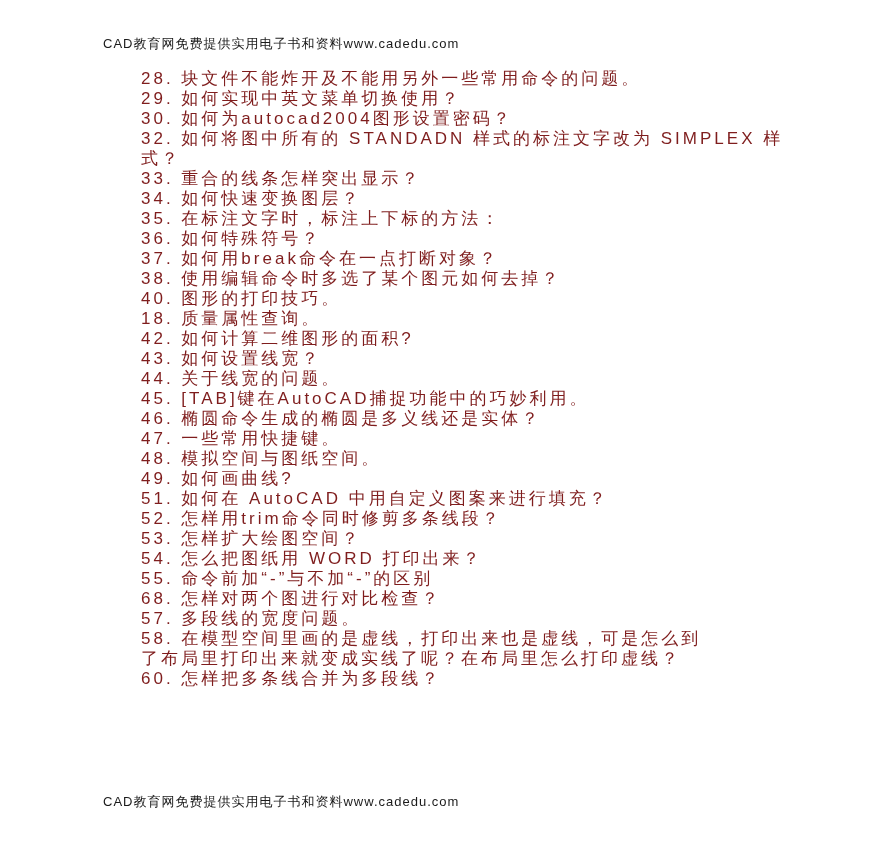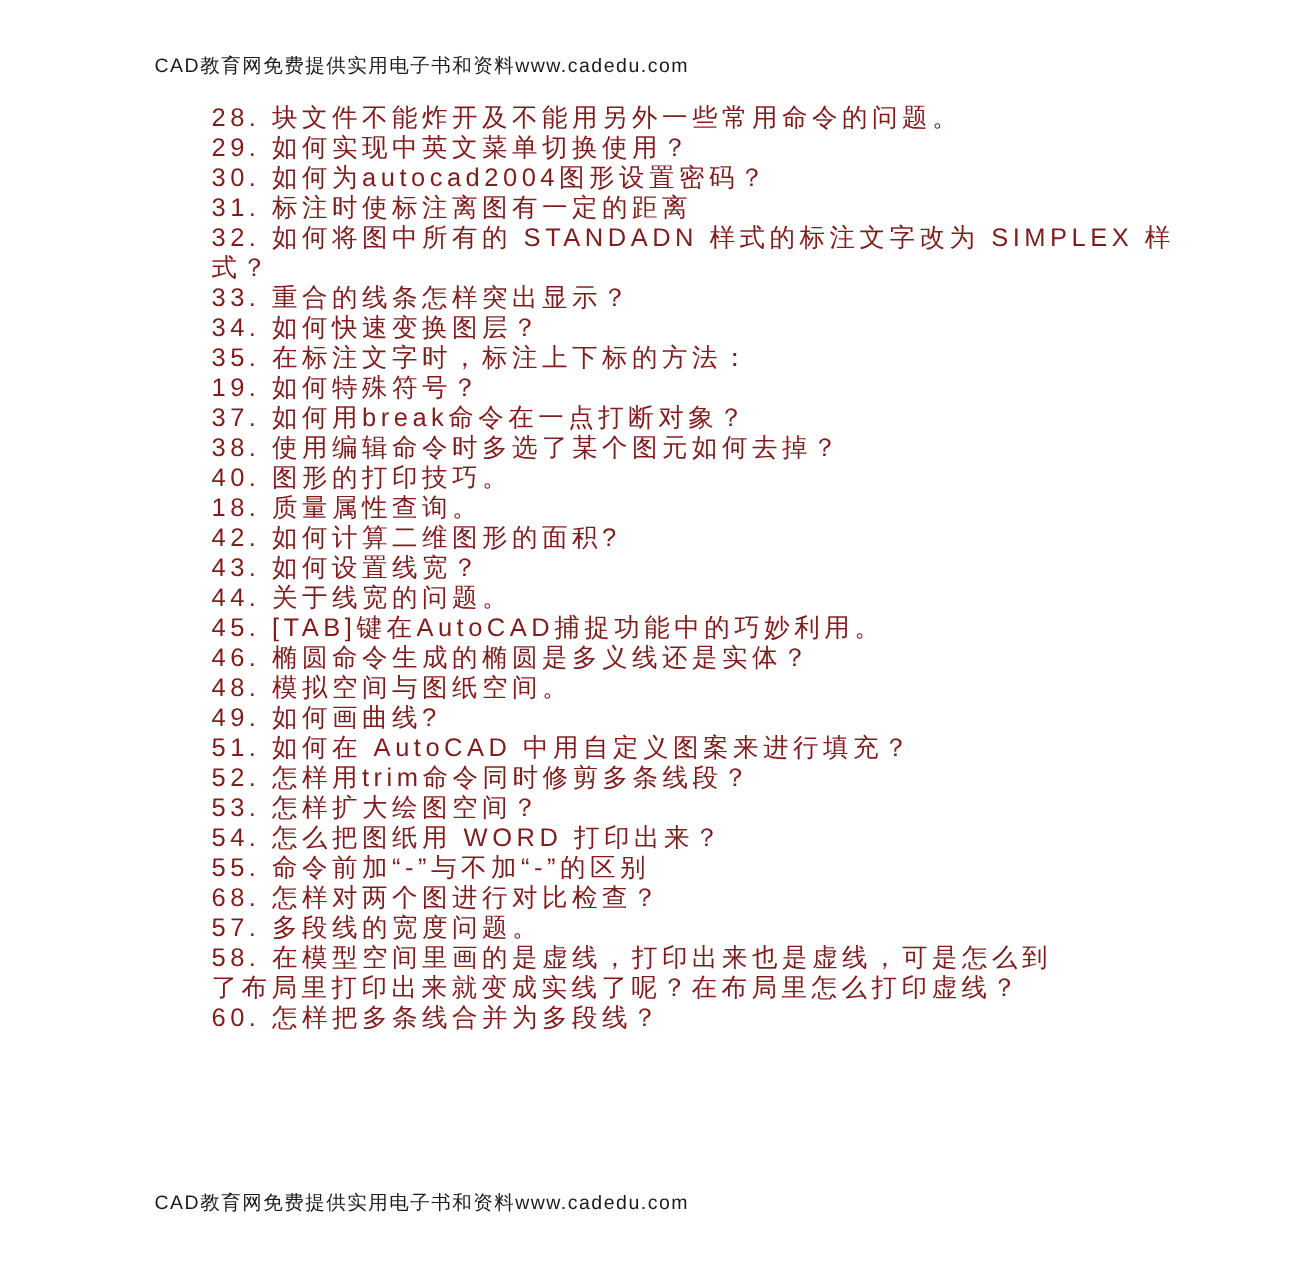--- a/index.html
+++ b/index.html
@@ -43,36 +43,36 @@
 </head>
 <body>
 
 <div class="page">
   <div class="doc-header">CAD教育网免费提供实用电子书和资料www.cadedu.com</div>
 
   <div class="question-list">
       <div class="line">28. 块文件不能炸开及不能用另外一些常用命令的问题。</div>
       <div class="line">29. 如何实现中英文菜单切换使用？</div>
       <div class="line">30. 如何为autocad2004图形设置密码？</div>
-      <div class="line">31. 标注时使标注离图有一定的距离</div>
       <div class="line">32. 如何将图中所有的 STANDADN 样式的标注文字改为 SIMPLEX 样</div>
       <div class="line">式？</div>
       <div class="line">33. 重合的线条怎样突出显示？</div>
       <div class="line">34. 如何快速变换图层？</div>
       <div class="line">35. 在标注文字时，标注上下标的方法：</div>
-      <div class="line">19. 如何特殊符号？</div>
+      <div class="line">36. 如何特殊符号？</div>
       <div class="line">37. 如何用break命令在一点打断对象？</div>
       <div class="line">38. 使用编辑命令时多选了某个图元如何去掉？</div>
       <div class="line">40. 图形的打印技巧。</div>
       <div class="line">18. 质量属性查询。</div>
       <div class="line">42. 如何计算二维图形的面积?</div>
       <div class="line">43. 如何设置线宽？</div>
       <div class="line">44. 关于线宽的问题。</div>
       <div class="line">45. [TAB]键在AutoCAD捕捉功能中的巧妙利用。</div>
       <div class="line">46. 椭圆命令生成的椭圆是多义线还是实体？</div>
+      <div class="line">47. 一些常用快捷键。</div>
       <div class="line">48. 模拟空间与图纸空间。</div>
       <div class="line">49. 如何画曲线?</div>
       <div class="line">51. 如何在 AutoCAD 中用自定义图案来进行填充？</div>
       <div class="line">52. 怎样用trim命令同时修剪多条线段？</div>
       <div class="line">53. 怎样扩大绘图空间？</div>
       <div class="line">54. 怎么把图纸用 WORD 打印出来？</div>
       <div class="line">55. 命令前加“-”与不加“-”的区别</div>
       <div class="line">68. 怎样对两个图进行对比检查？</div>
       <div class="line">57. 多段线的宽度问题。</div>
       <div class="line">58. 在模型空间里画的是虚线，打印出来也是虚线，可是怎么到</div>

